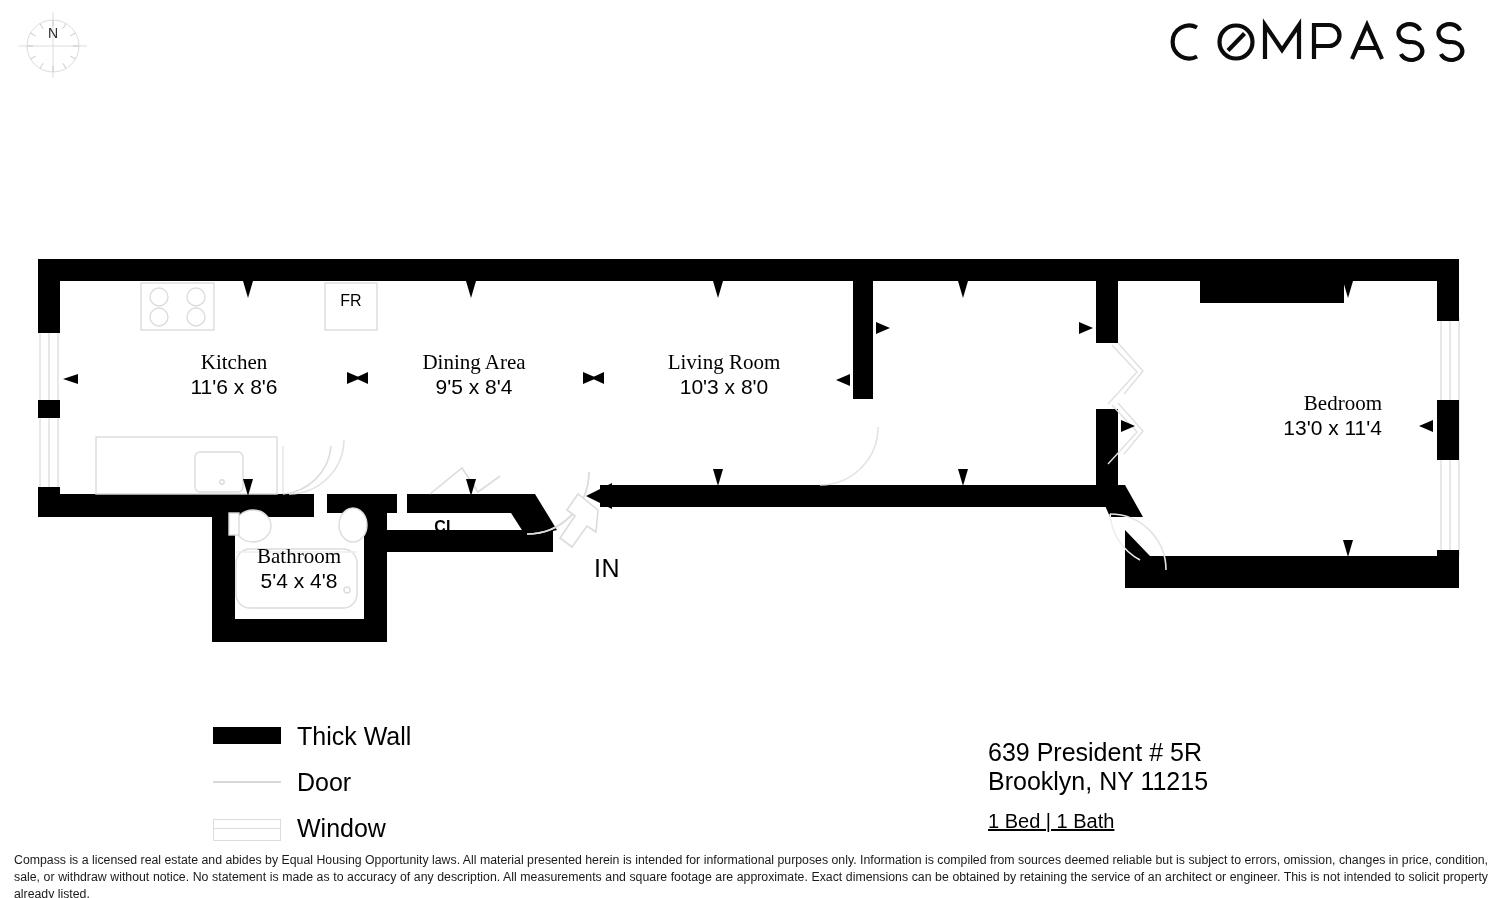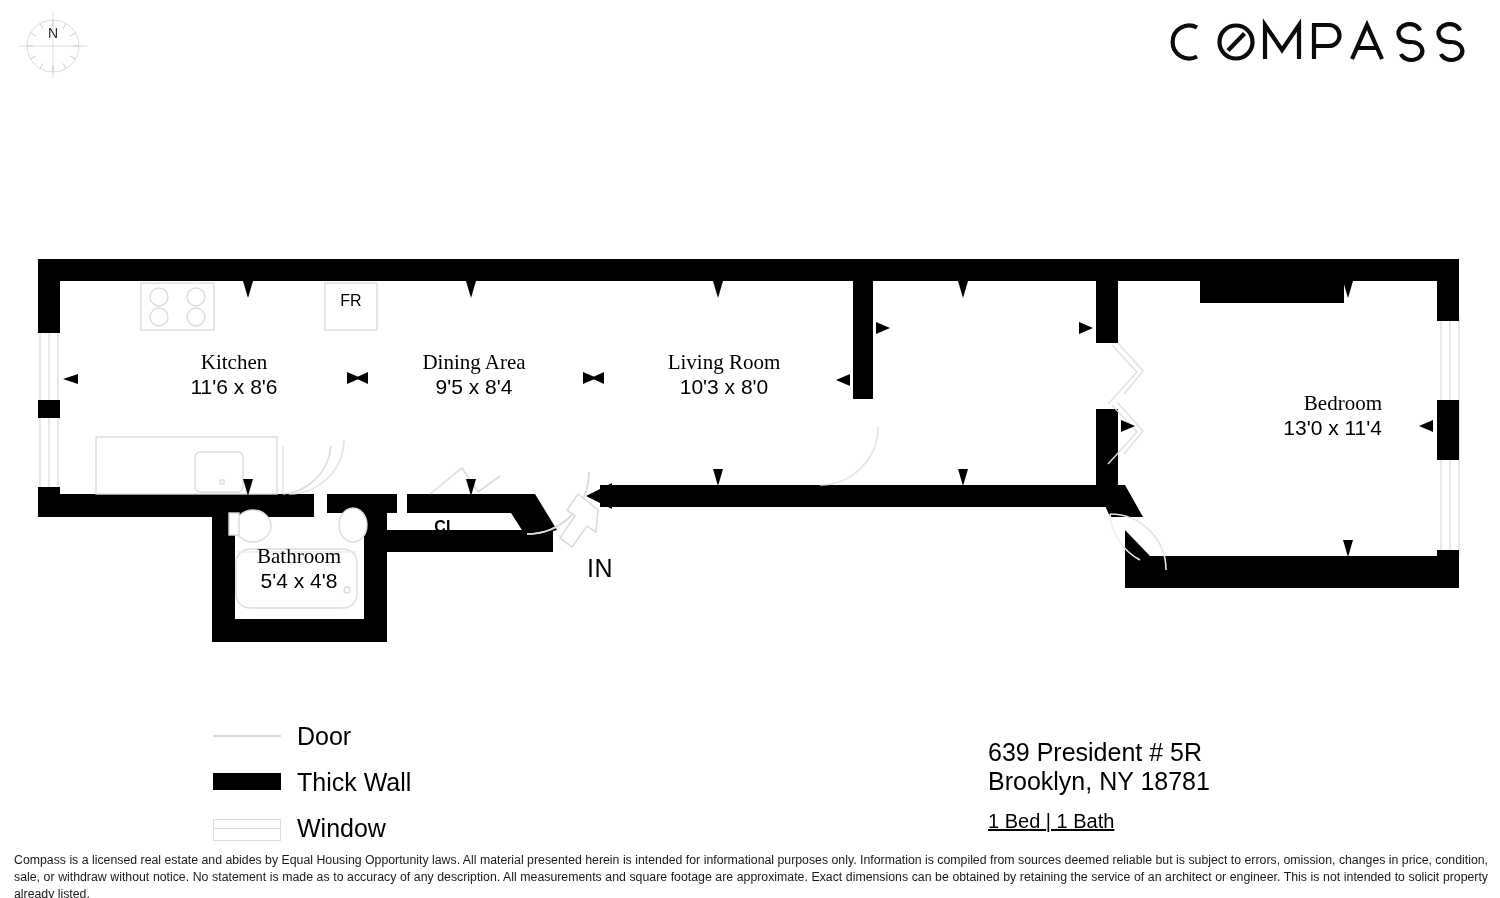--- a/index.html
+++ b/index.html
@@ -276,44 +276,44 @@
     <span class="dm">13'0 x 11'4</span>
   </div>
 
   <div class="room-label" style="left:203px;top:544px;width:192px;">
     <span class="nm">Bathroom</span>
     <span class="dm">5'4 x 4'8</span>
   </div>
 
   <div class="tag" style="left:331px;top:292px;width:40px;">FR</div>
   <div class="tag" style="left:425px;top:518px;width:40px;font-weight:bold;">CL</div>
-  <div class="tag big" style="left:580px;top:554px;width:40px;">IN</div>
+  <div class="tag big" style="left:580px;top:554px;width:40px;text-align:right;">IN</div>
 
   <div id="legend">
+    <div class="leg-row">
+      <div class="leg-swatch">
+          <div class="sw-wall"></div>
+        </div>
+      <div class="leg-text">Thick Wall</div>
+    </div>
     <div class="leg-row">
       <div class="leg-swatch">
           <div class="sw-door"></div>
         </div>
       <div class="leg-text">Door</div>
     </div>
     <div class="leg-row">
       <div class="leg-swatch">
-          <div class="sw-wall"></div>
-        </div>
-      <div class="leg-text">Thick Wall</div>
-    </div>
-    <div class="leg-row">
-      <div class="leg-swatch">
           <div class="sw-window"></div>
         </div>
       <div class="leg-text">Window</div>
     </div>
   </div>
 
   <div id="address">
     <div class="addr1">639 President # 5R</div>
-    <div class="addr2">Brooklyn, NY 18781</div>
+    <div class="addr2">Brooklyn, NY 11215</div>
     <div class="addr3">1 Bed | 1 Bath</div>
   </div>
 
   <div id="disclaimer">Compass is a licensed real estate and abides by Equal Housing Opportunity laws. All material presented herein is intended for informational purposes only. Information is compiled from sources deemed reliable but is subject to errors, omission, changes in price, condition, sale, or withdraw without notice. No statement is made as to accuracy of any description. All measurements and square footage are approximate. Exact dimensions can be obtained by retaining the service of an architect or engineer. This is not intended to solicit property already listed.</div>
 
 </div>
 
 </body></html>

